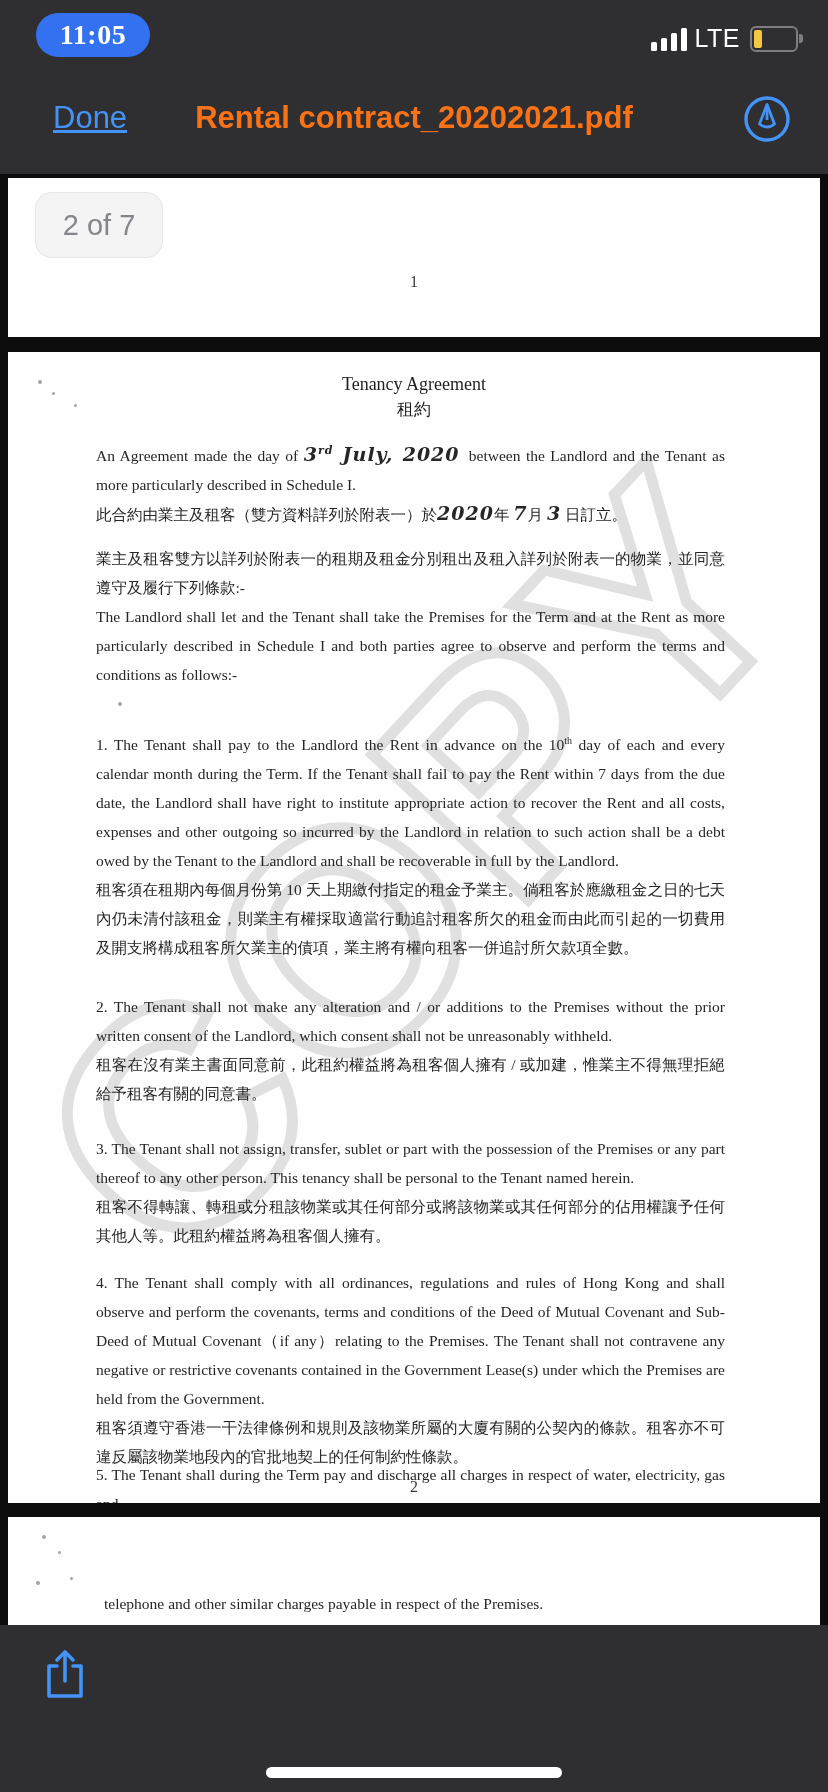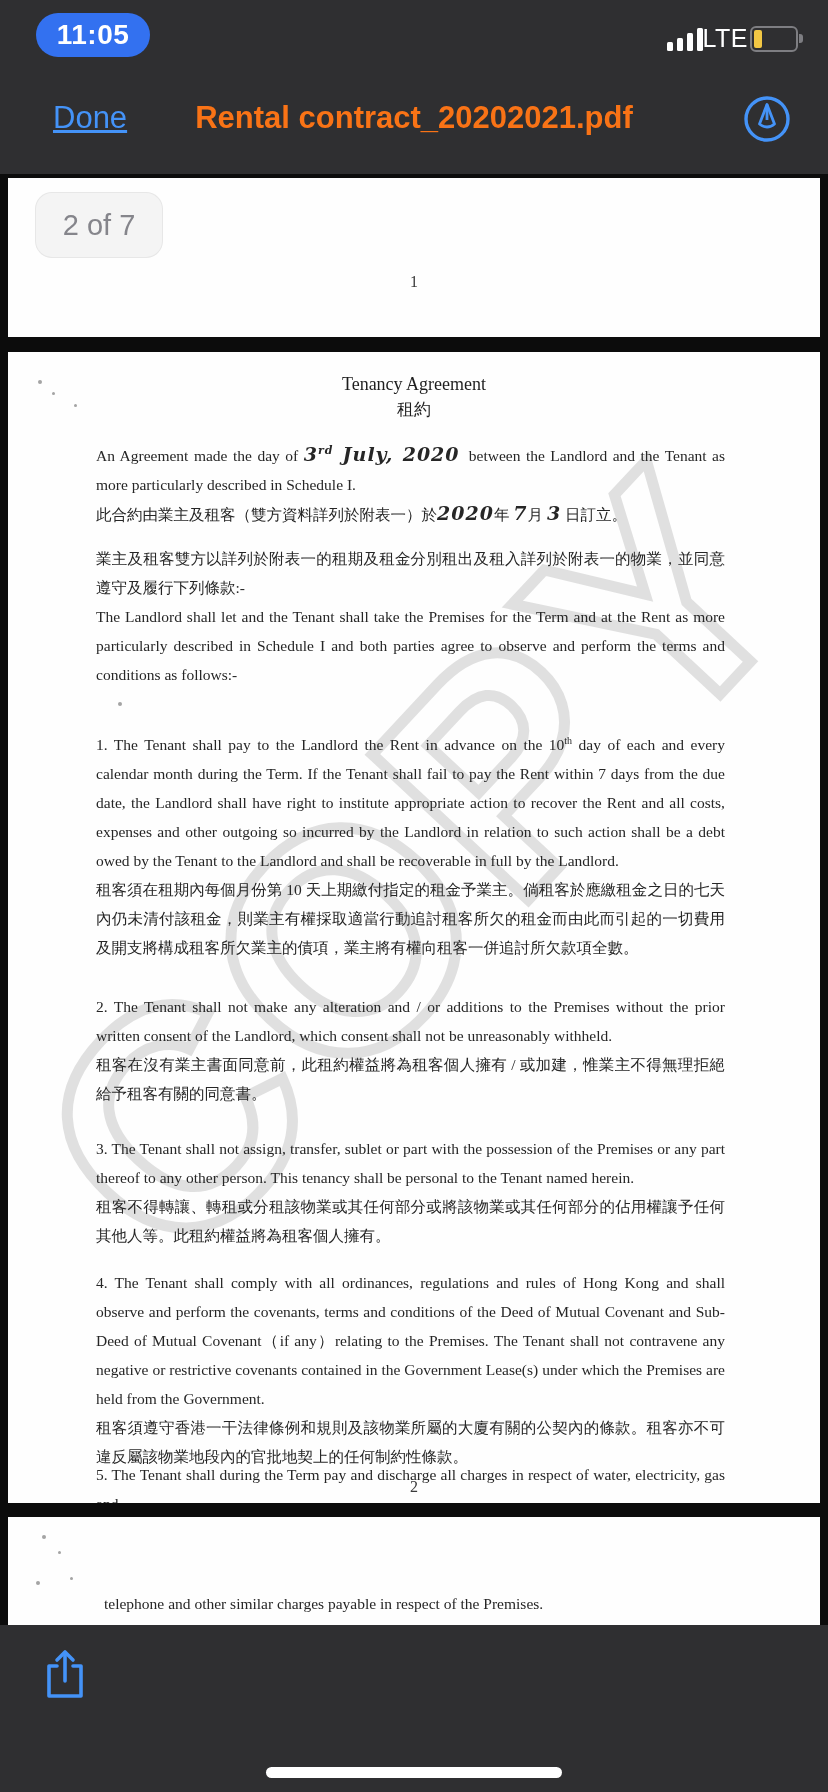--- a/index.html
+++ b/index.html
@@ -6,23 +6,23 @@
   .screen {
     position:relative; width:828px; height:1792px; overflow:hidden;
     background:#0c0c0c; font-family:"Liberation Sans","DejaVu Sans",sans-serif;
     -webkit-font-smoothing:antialiased;
   }
   
   .chrome-top { position:absolute; top:0; left:0; width:828px; height:174px; background:#2f2f31; }
   .time-pill {
     position:absolute; top:13px; left:36px; width:114px; height:44px; border-radius:22px;
     background:#3371f0; color:#fff; font-size:28px; font-weight:700;
-    display:flex; align-items:center; justify-content:center; letter-spacing:.5px;
+    display:flex; align-items:center; justify-content:center; letter-spacing:.5px;font-family:Liberation Serif, serif;
   }
-  .status-right { position:absolute; top:24px; right:30px; display:flex; align-items:center; }
+  .status-right { position:absolute; top:24px; right:30px; display:flex; align-items:center; gap:8px; }
   .sig { display:flex; align-items:flex-end; gap:4px; height:24px; }
   .sig i { display:block; width:6px; background:#fff; border-radius:1.5px; }
   .sig i:nth-child(1){height:9px} .sig i:nth-child(2){height:13px}
   .sig i:nth-child(3){height:18px} .sig i:nth-child(4){height:23px}
   .lte { color:#fff; font-size:25px; font-weight:400; letter-spacing:.5px; }
   .batt { position:relative; width:44px; height:22px; border:2px solid #7e7e82; border-radius:6px; margin-left:2px; }
   .batt .fill { position:absolute; left:2px; top:2px; bottom:2px; width:8px; background:#f2c744; border-radius:2px; }
   .batt .cap { position:absolute; right:-7px; top:6px; width:4px; height:9px; background:#7e7e82; border-radius:0 3px 3px 0; }
   .navrow { position:absolute; top:92px; left:0; width:828px; height:62px; }
   .done-btn {

